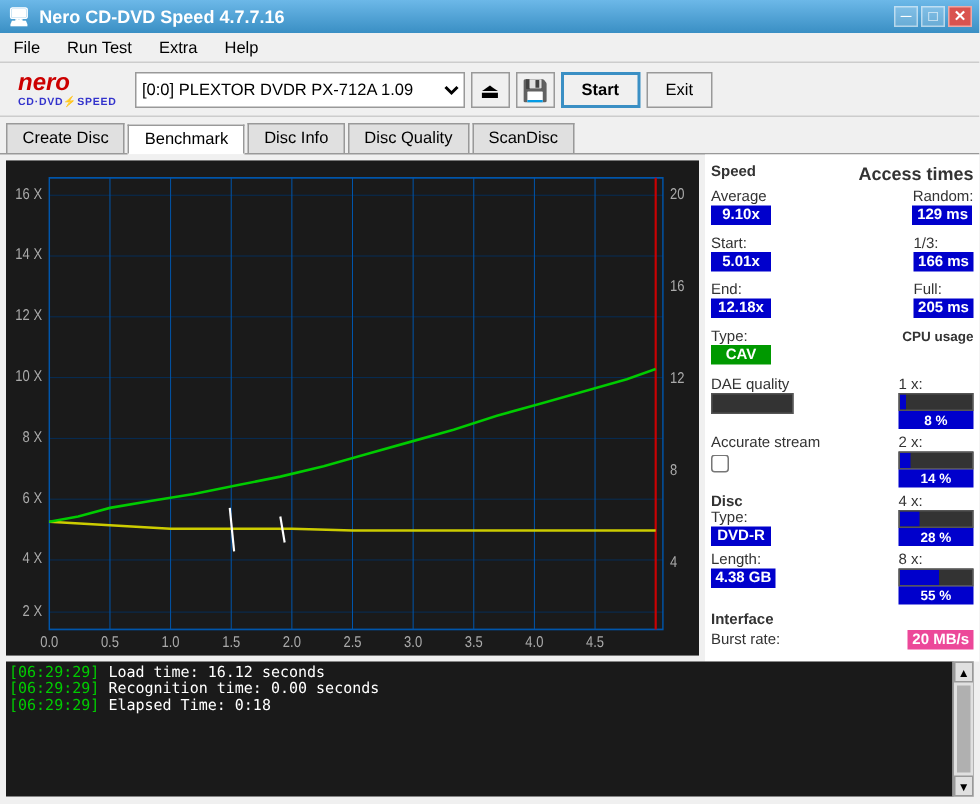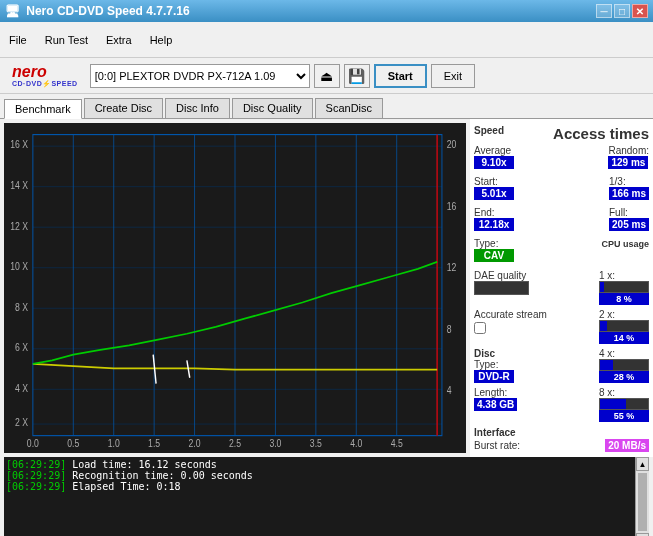--- a/index.html
+++ b/index.html
@@ -5,21 +5,21 @@
     * { box-sizing: border-box; margin: 0; padding: 0; }
     body { font-family: 'Segoe UI', Tahoma, Geneva, Verdana, sans-serif; font-size: 11px; background: #f0f0f0; width: 653px; height: 536px; overflow: hidden; }
     
     
     .title-bar { background: linear-gradient(to bottom, #6cb8e8, #3a8fc4); height: 22px; display: flex; align-items: center; justify-content: space-between; padding: 0 5px; color: white; font-size: 12px; font-weight: bold; }
     .title-bar-controls { display: flex; gap: 2px; }
     .title-btn { width: 16px; height: 14px; display: flex; align-items: center; justify-content: center; font-size: 10px; cursor: pointer; border: 1px solid rgba(255,255,255,0.5); background: rgba(255,255,255,0.2); color: white; }
     .title-btn.close { background: #d9534f; }
     
     
-    .menu-bar { background: #f0f0f0; height: 36px; display: flex; align-items: center; padding: 0 4px; border-bottom: 1px solid #ccc; gap: 8px; font-size: 11px; }
+    .menu-bar { background: #f0f0f0; height: 20px; display: flex; align-items: center; padding: 0 4px; border-bottom: 1px solid #ccc; gap: 8px; font-size: 11px; }
     .menu-item { padding: 2px 5px; cursor: pointer; }
     
     
     .toolbar { background: #f0f0f0; height: 36px; display: flex; align-items: center; padding: 2px 12px; gap: 4px; border-bottom: 1px solid #ccc; }
     .nero-logo { display: flex; flex-direction: column; margin-right: 8px; }
     .nero-logo .nero-text { color: #cc0000; font-size: 16px; font-weight: bold; font-style: italic; line-height: 1; }
     .nero-logo .subtitle { color: #3333cc; font-size: 7px; font-weight: bold; letter-spacing: 0.5px; }
     .drive-select { height: 24px; font-size: 11px; border: 1px solid #999; background: white; min-width: 220px; }
     .icon-btn { width: 26px; height: 24px; border: 1px solid #999; background: #f0f0f0; cursor: pointer; display: flex; align-items: center; justify-content: center; font-size: 14px; }
     .start-btn { height: 24px; padding: 0 12px; background: #f0f0f0; border: 2px solid #3a8fc4; cursor: pointer; font-size: 11px; font-weight: bold; }
@@ -87,22 +87,22 @@
   <select class="drive-select">
     <option>[0:0]  PLEXTOR DVDR  PX-712A 1.09</option>
   </select>
   <button class="icon-btn" title="Eject">⏏</button>
   <button class="icon-btn" title="Save">💾</button>
   <button class="start-btn">Start</button>
   <button class="exit-btn">Exit</button>
 </div>
 
 <div class="tabs">
+  <div class="tab">Create Disc</div>
   <div class="tab active">Benchmark</div>
-  <div class="tab">Create Disc</div>
   <div class="tab">Disc Info</div>
   <div class="tab">Disc Quality</div>
   <div class="tab">ScanDisc</div>
 </div>
 
 <div class="main-wrapper">
   <div class="chart-and-right">
 
     <div style="flex:1; margin:4px; position:relative; background:#1a1a1a; overflow:hidden;">
       <svg width="100%" height="100%" viewBox="0 0 480 285" preserveAspectRatio="none">
@@ -165,21 +165,21 @@
         <text x="324" y="280" fill="#aaaaaa" font-size="9" text-anchor="middle">3.5</text>
         <text x="366" y="280" fill="#aaaaaa" font-size="9" text-anchor="middle">4.0</text>
         <text x="408" y="280" fill="#aaaaaa" font-size="9" text-anchor="middle">4.5</text>
       </svg>
     </div>
 
     <div class="right-panel" style="width:183px;">
 
       <div style="display:flex; justify-content:space-between;">
         <span class="section-title">Speed</span>
-        <span class="section-title" style="font-size:15px;">Access times</span>
+        <span class="section-title" style="font-size:12px;">Access times</span>
       </div>
 
       <div style="display:flex; justify-content:space-between; align-items:flex-start; margin-top:1px;">
         <div class="stat-block">
           <div class="stat-block-label">Average</div>
           <div class="stat-block-value">9.10x</div>
         </div>
         <div class="stat-block">
           <div class="stat-block-label">Random:</div>
           <div class="stat-block-value">129 ms</div>
@@ -274,21 +274,21 @@
             <div style="width:55%;height:100%;background:#0000cc;"></div>
           </div>
           <span class="stat-block-value" style="font-size:9px;min-width:50px;">55 %</span>
         </div>
       </div>
 
       <div style="margin-top:3px;">
         <span class="section-title">Interface</span>
         <div style="display:flex; justify-content:space-between; align-items:center; margin-top:1px;">
           <span class="stat-block-label">Burst rate:</span>
-          <span class="stat-block-value" style="background:#d946ef;">20 MB/s</span>
+          <span class="stat-block-value" style="background:#ec4899;">20 MB/s</span>
         </div>
       </div>
 
     </div>
   </div>
 
   <div class="log-area">
     <div class="log-content">
       <div class="log-line">
         <span class="timestamp">[06:29:29]</span>

